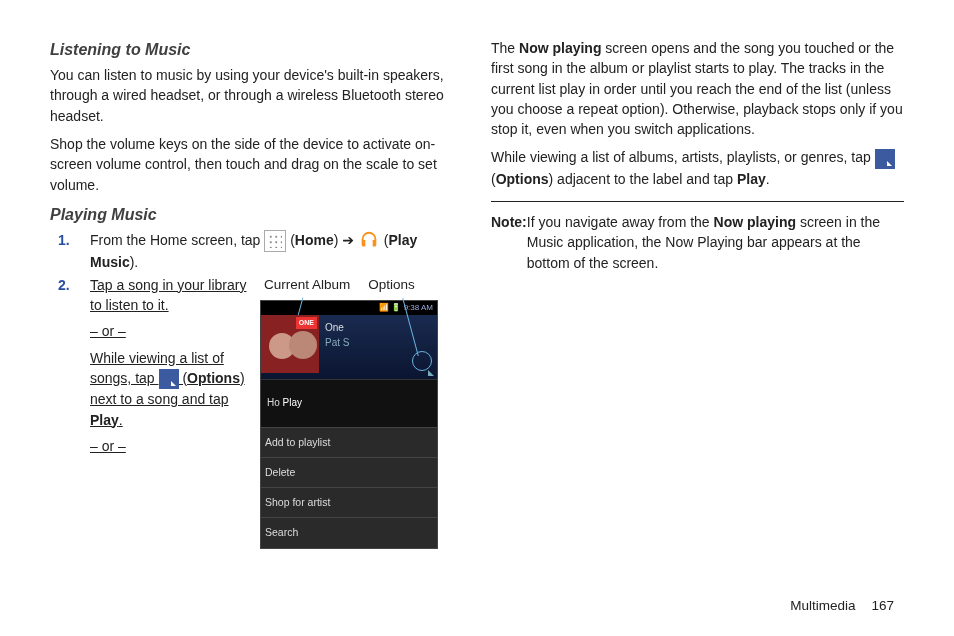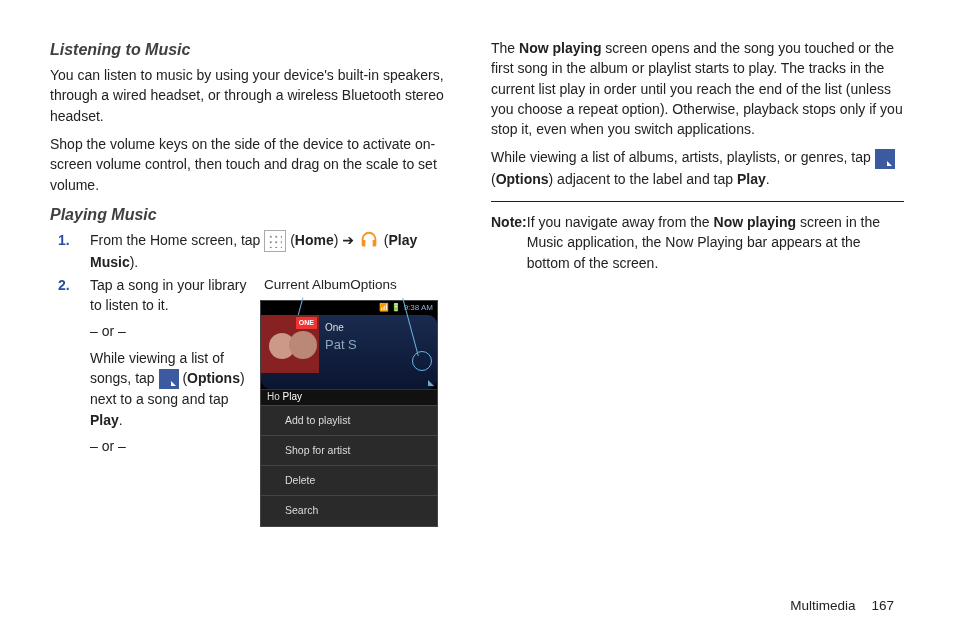--- a/index.html
+++ b/index.html
@@ -69,23 +69,23 @@
     .overflow-icon::before {
       content:"";
       position:absolute;
       right:3px; bottom:3px;
       width:0;height:0;
       border-left:5px solid #fff;
       border-top:5px solid transparent;
     }
 
     .step2-row { display:flex; gap:10px; align-items:flex-start; }
-    .step2-text { width: 160px; }
+    .step2-text { width: 160px; text-decoration: underline; }
     .callouts {
-      display:flex; gap: 0;
+      display:flex; gap: 18px;
       font-size: 13.5px;
       padding-left: 4px;
       margin-bottom: 6px;
       text-align: right;
     }
     .phone-wrap {
       position: relative;
     }
     .phone {
       width: 178px;
@@ -99,22 +99,21 @@
       background:#000;
       height:14px;
       text-align:right;
       padding: 1px 4px;
       font-size:8px;
       color:#9ad;
     }
     .now-playing {
       display:flex;
       background: linear-gradient(#1a2b50,#0a1530);
-      height: 74px;
-      border-radius: 9px;
+      height: 64px;
     }
     .album-art {
       width:58px; height:58px;
       background:#822;
       position:relative;
       overflow:hidden;
       flex-shrink:0;
     }
     .album-art .badge {
       position:absolute; top:2px; right:2px;
@@ -131,27 +130,27 @@
     }
     .np-options::before{
       content:"";
       position:absolute; right:3px; bottom:3px;
       width:0;height:0;
       border-left:6px solid #7ab;
       border-top:6px solid transparent;
     }
     .menu-header {
       background:#111;
-      padding:0 6px;
+      padding:16px 6px;
       font-size:10px;
       border-top:1px solid #333;
     }
     .menu-item {
       background:#2a2a2a;
-      padding:7px 24px;
+      padding:7px 4px;
       border-top:1px solid #444;
       font-size:10.5px;
     }
 
     .callout-line {
       position:absolute;
       background:#6ab4e0;
       width:1px;
     }
     .callout-circle {
@@ -229,28 +228,28 @@
             <div class="phone">
               <div class="status-bar">📶 🔋 <span>9:38 AM</span></div>
               <div class="now-playing">
                 <div class="album-art">
                   <div class="head1"></div>
                     <div class="head2"></div>
                   <div class="badge">ONE</div>
                 </div>
                 <div class="np-text">
                   <div>One</div>
-                  <div style="color:#8ab;font-size:13px;">Pat S</div>
+                  <div style="color:#8ab;font-size:10px;">Pat S</div>
                 </div>
                 <div class="np-options"></div>
               </div>
               <div class="menu-header"><span>Ho</span> <span style="color:#fff">Play</span></div>
               <div class="menu-item">Add to playlist</div>
+              <div class="menu-item">Delete</div>
               <div class="menu-item">Shop for artist</div>
-              <div class="menu-item">Delete</div>
               <div class="menu-item">Search</div>
             </div>
           </div>
         </div>
       </div>
     </div>
   </div>
 
   <div class="col">
     <p class="para">

